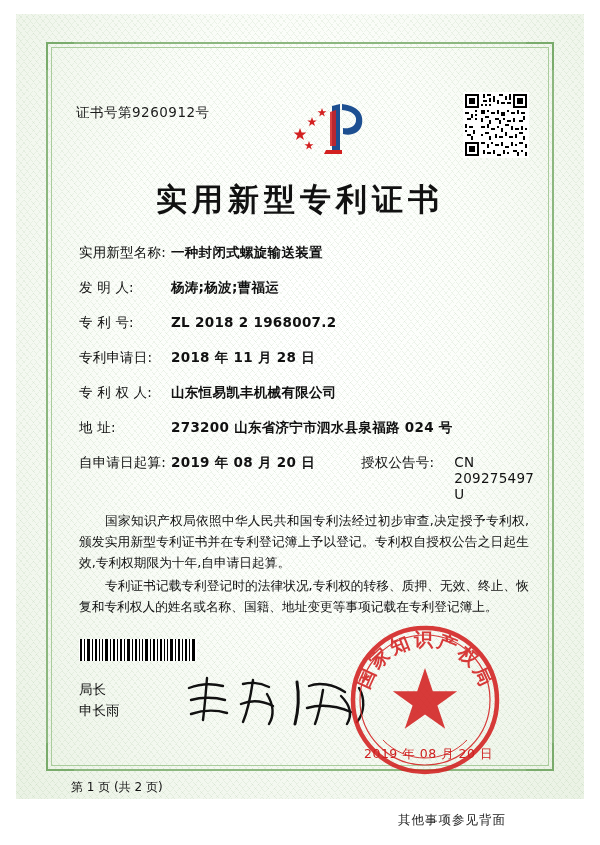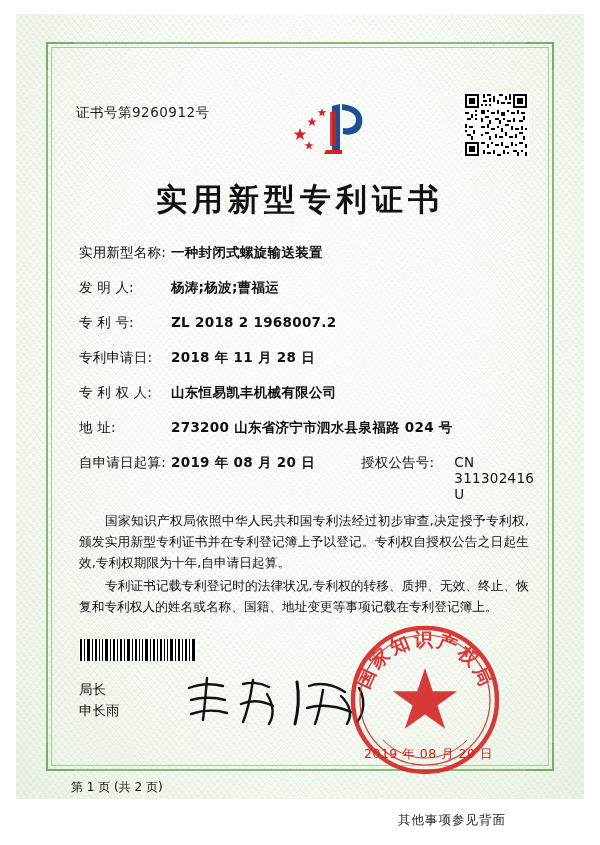--- a/index.html
+++ b/index.html
@@ -419,21 +419,21 @@
 
         <div class="field-row">
           <span class="field-label">地 址:</span>
           <span class="field-value">273200 山东省济宁市泗水县泉福路 024 号</span>
         </div>
 
         <div class="field-row double">
           <span class="field-label">自申请日起算:</span>
           <span class="field-value">2019 年 08 月 20 日</span>
           <span class="field-label2">授权公告号:</span>
-          <span class="field-value2">CN 311302416 U</span>
+          <span class="field-value2">CN 209275497 U</span>
         </div>
 
       </div>
 
       <div class="paras">
         <p class="para">国家知识产权局依照中华人民共和国专利法经过初步审查,决定授予专利权,颁发实用新型专利证书并在专利登记簿上予以登记。专利权自授权公告之日起生效,专利权期限为十年,自申请日起算。</p>
         <p class="para">专利证书记载专利登记时的法律状况,专利权的转移、质押、无效、终止、恢复和专利权人的姓名或名称、国籍、地址变更等事项记载在专利登记簿上。</p>
       </div>
 
       <div class="barcode">

